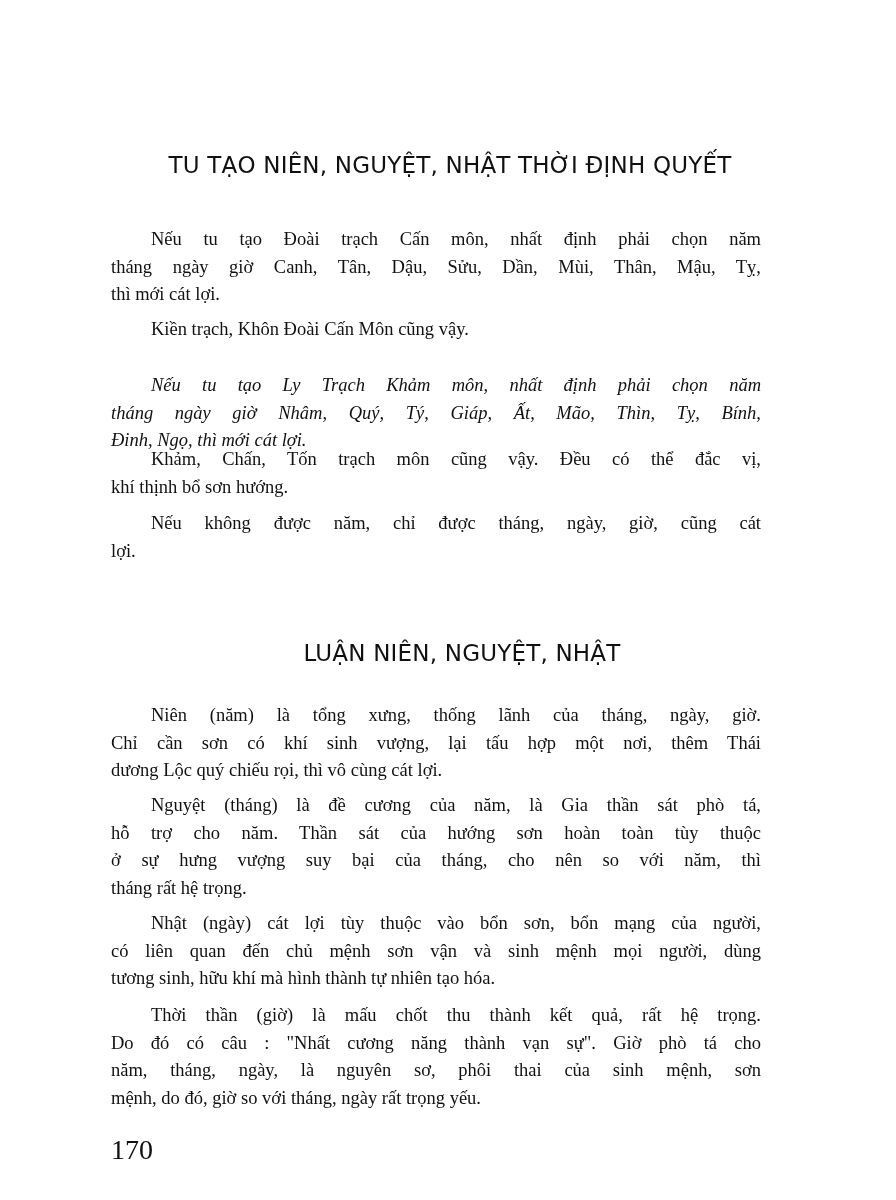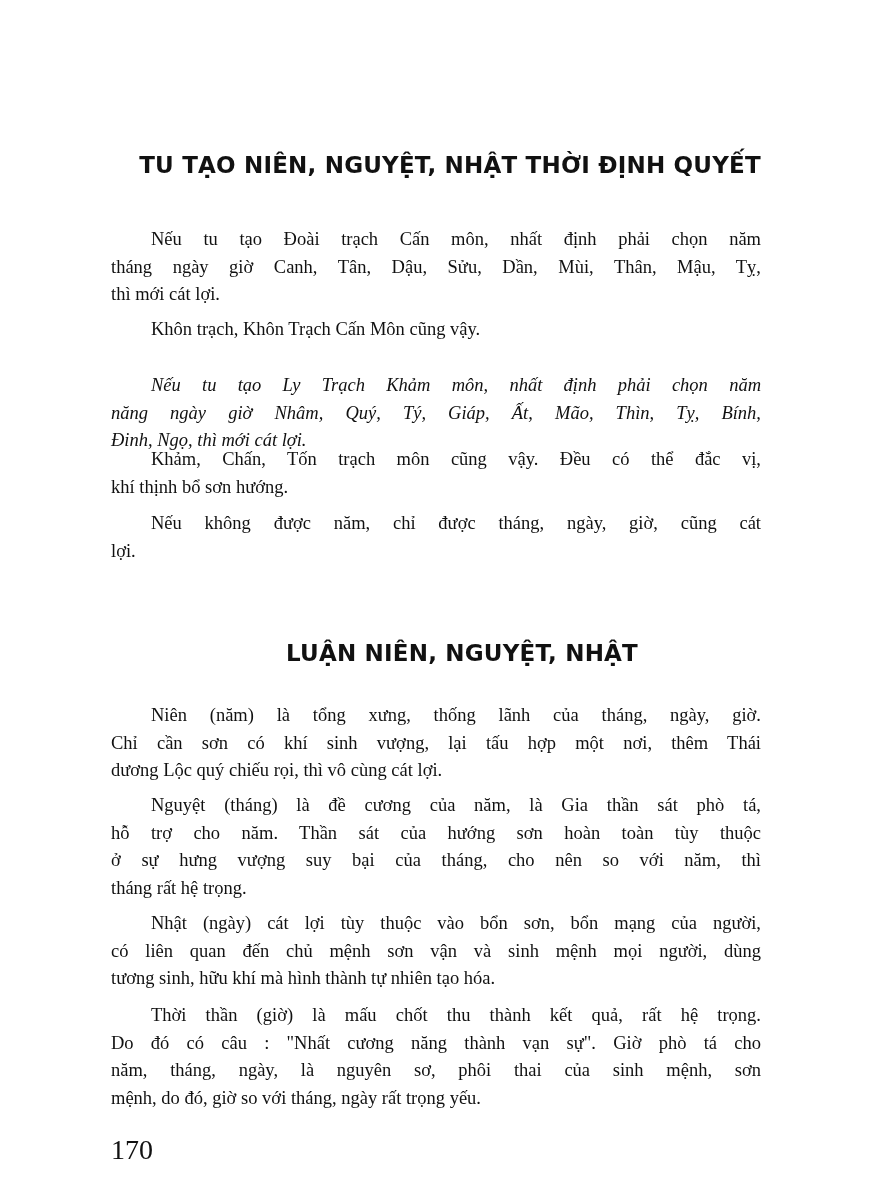--- a/index.html
+++ b/index.html
@@ -1,20 +1,20 @@
 <!DOCTYPE html>
 <html><head>
 <meta charset="utf-8">
 <style>
   html, body { margin: 0; padding: 0; background: #ffffff; }
   body { width: 896px; height: 1200px; position: relative; overflow: hidden; color: #111; }
   .page { position: absolute; left: 0; top: 0; width: 896px; height: 1200px; }
   .heading {
     position: absolute; left: 110px; width: 680px; text-align: center;
-    font-family: "DejaVu Sans", sans-serif; font-weight: bold; font-size: 23px;
+    font-family: "DejaVu Sans", sans-serif; font-weight: normal; font-size: 23px;
     letter-spacing: 0.2px; white-space: nowrap;
   }
   .para {
     position: absolute; left: 111px; width: 650px;
     font-family: "Liberation Serif", serif; font-size: 18.5px; line-height: 27.5px;
     text-align: justify; text-indent: 40px; margin: 0;
   }
   .line { display: block; text-align: justify; text-align-last: justify; }
   .line.last { text-align-last: left; }
   .page-number {
@@ -29,26 +29,26 @@
 
   <h1 class="heading" style="top:152px; margin:0;">TU TẠO NIÊN, NGUYỆT, NHẬT THỜI ĐỊNH QUYẾT</h1>
 
   <div class="para" style="top:226px;">
     <span class="line" style="text-indent:40px">Nếu tu tạo Đoài trạch Cấn môn, nhất định phải chọn năm</span>
     <span class="line" style="text-indent:0">tháng ngày giờ Canh, Tân, Dậu, Sửu, Dần, Mùi, Thân, Mậu, Tỵ,</span>
     <span class="line last" style="text-indent:0">thì mới cát lợi.</span>
   </div>
 
   <div class="para" style="top:316px;">
-    <span class="line last" style="text-indent:40px">Khôn trạch, Khôn Trạch Cấn Môn cũng vậy.</span>
+    <span class="line last" style="text-indent:40px">Kiền trạch, Khôn Đoài Cấn Môn cũng vậy.</span>
   </div>
 
   <div class="para" style="top:372px;font-style:italic;">
     <span class="line" style="text-indent:40px">Nếu tu tạo Ly Trạch Khảm môn, nhất định phải chọn năm</span>
-    <span class="line" style="text-indent:0">năng ngày giờ Nhâm, Quý, Tý, Giáp, Ất, Mão, Thìn, Tỵ, Bính,</span>
+    <span class="line" style="text-indent:0">tháng ngày giờ Nhâm, Quý, Tý, Giáp, Ất, Mão, Thìn, Tỵ, Bính,</span>
     <span class="line last" style="text-indent:0">Đinh, Ngọ, thì mới cát lợi.</span>
   </div>
 
   <div class="para" style="top:446px;">
     <span class="line" style="text-indent:40px">Khảm, Chấn, Tốn trạch môn cũng vậy. Đều có thể đắc vị,</span>
     <span class="line last" style="text-indent:0">khí thịnh bổ sơn hướng.</span>
   </div>
 
   <div class="para" style="top:510px;">
     <span class="line" style="text-indent:40px">Nếu không được năm, chỉ được tháng, ngày, giờ, cũng cát</span>

